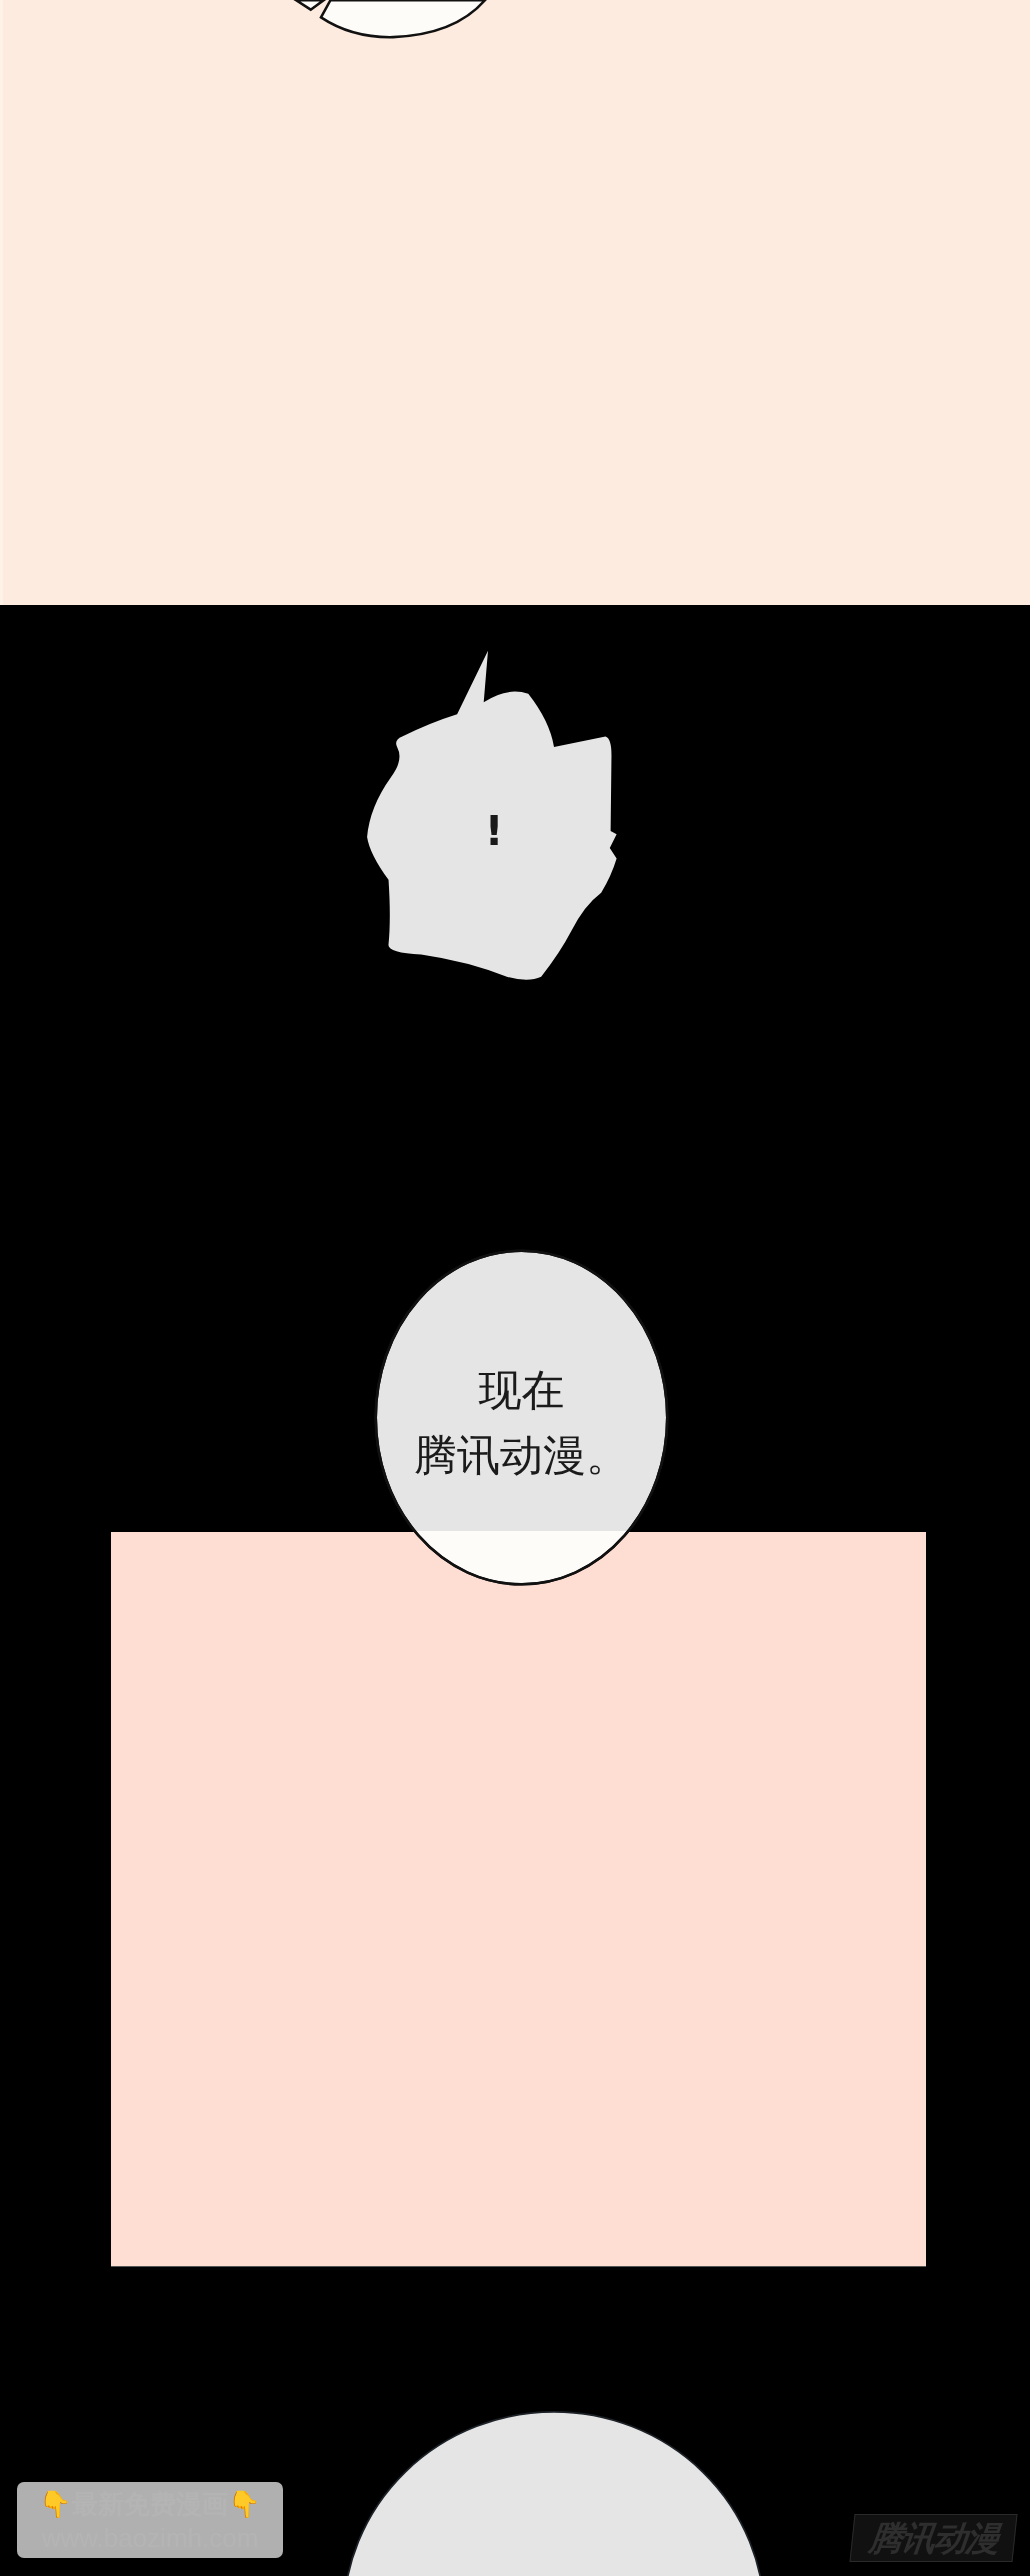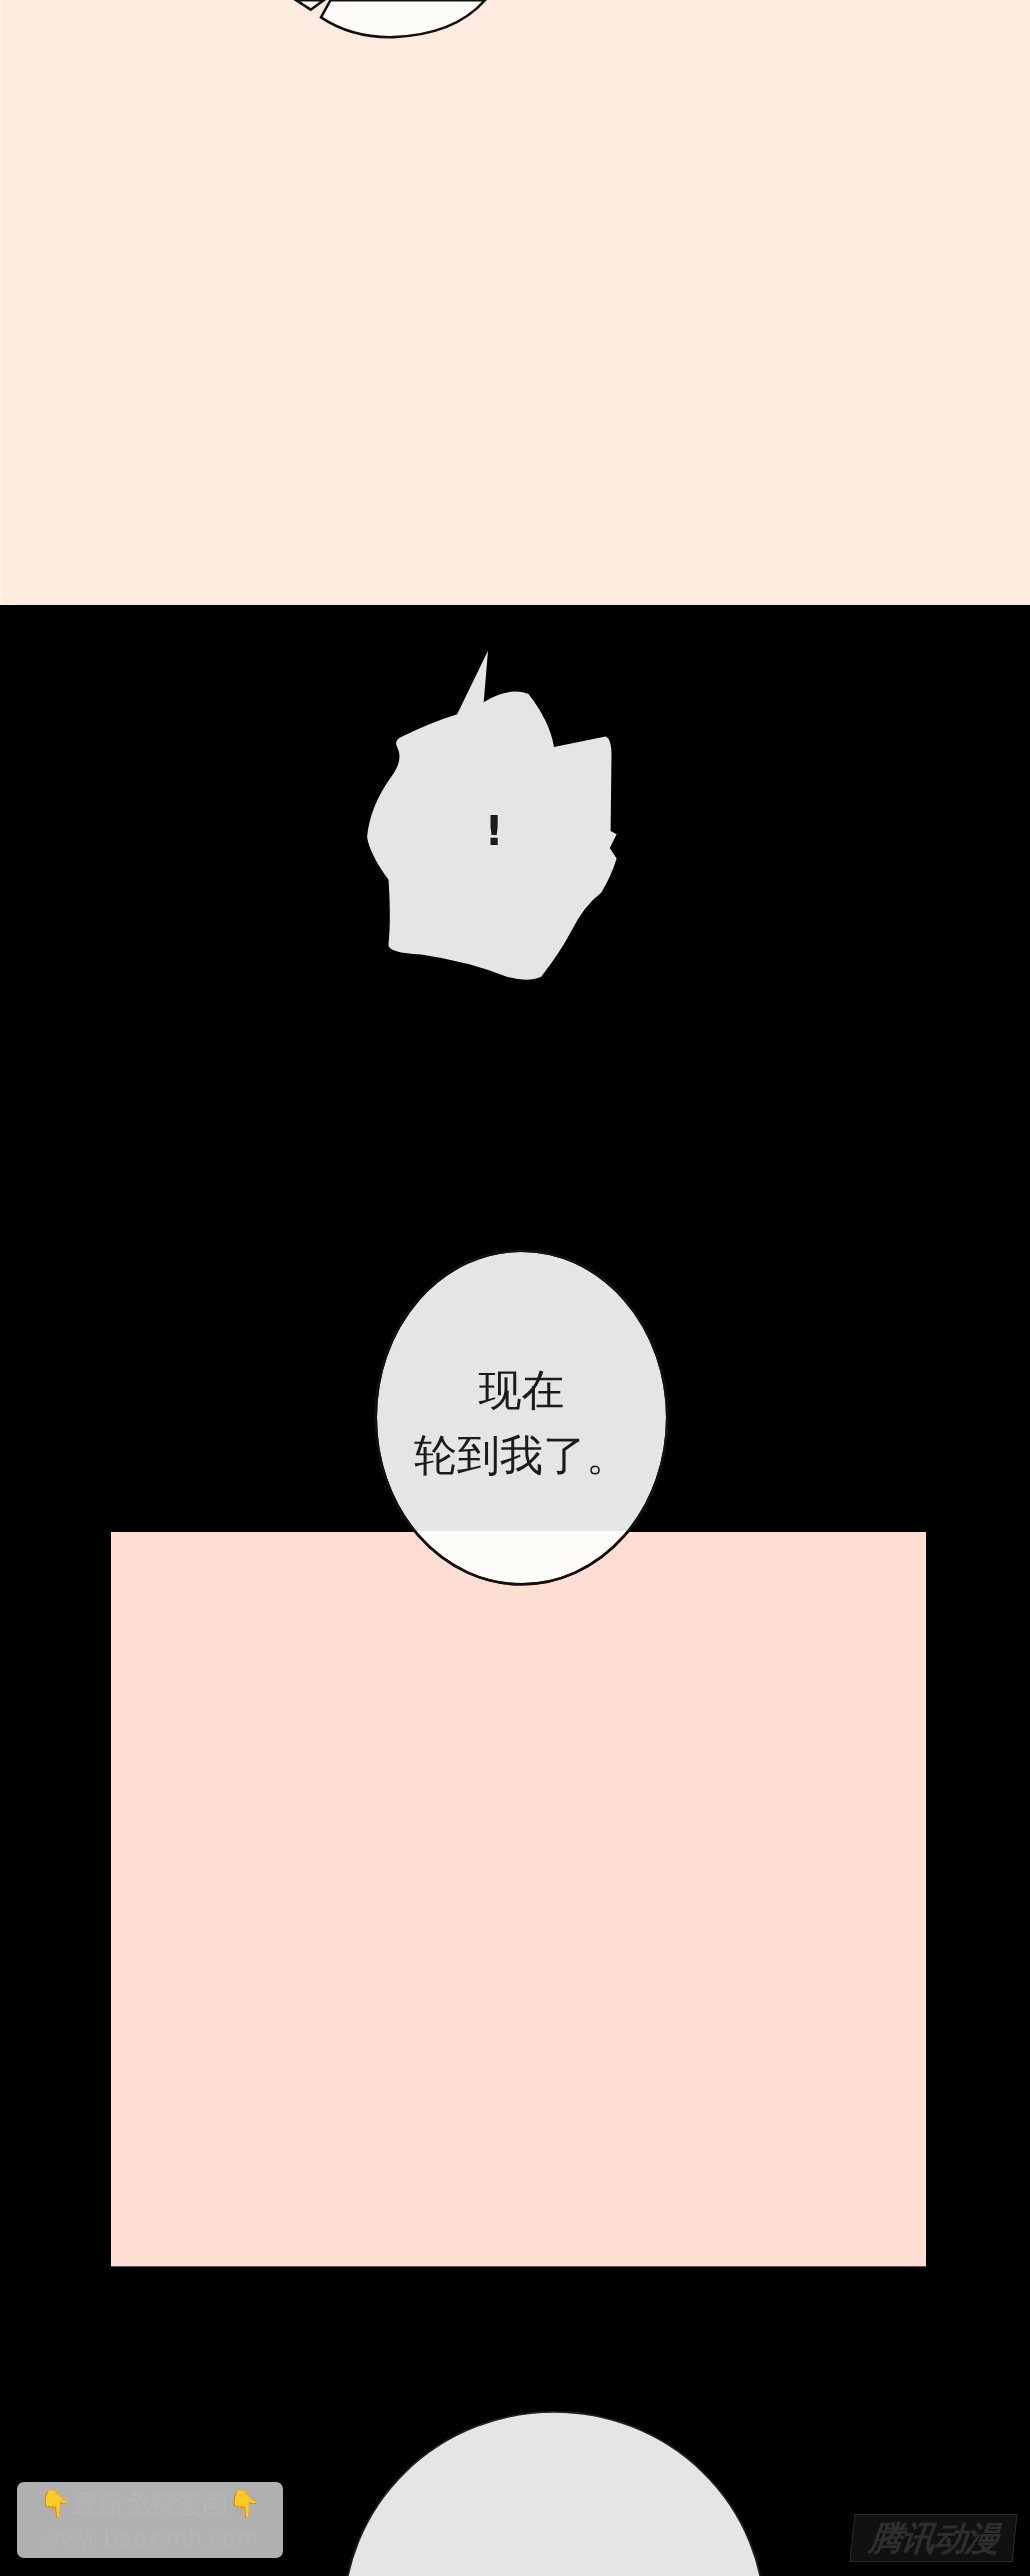--- a/index.html
+++ b/index.html
@@ -46,21 +46,21 @@
     <clipPath id="lowerClip">
         <rect x="0" y="329" width="344" height="70"></rect>
       </clipPath>
   </defs>
   <ellipse cx="172" cy="196.5" rx="170" ry="194.5" fill="#E5E5E5" stroke="#111" stroke-width="3"></ellipse>
   <ellipse cx="172" cy="196.5" rx="168.5" ry="193" fill="#FEFCF8" clip-path="url(#lowerClip)"></ellipse>
   <ellipse cx="172" cy="196.5" rx="170" ry="194.5" fill="none" stroke="#111" stroke-width="3"></ellipse>
 </svg>
 <div class="oval-text">
   <span>现在</span>
-  <span>轮到我了。</span>
+  <span>腾讯动漫。</span>
 </div>
 
 <svg class="bottom-bubble" viewBox="0 0 510 192" width="438" height="165">
   <ellipse cx="255" cy="240" rx="245" ry="239" fill="#E5E5E5" stroke="#1c2228" stroke-width="2"></ellipse>
 </svg>
 
 <div class="watermark">
   <div class="wm-line1">
     <span class="wm-hand">👇</span><span>最新免费漫画</span><span class="wm-hand">👇</span>
   </div>

